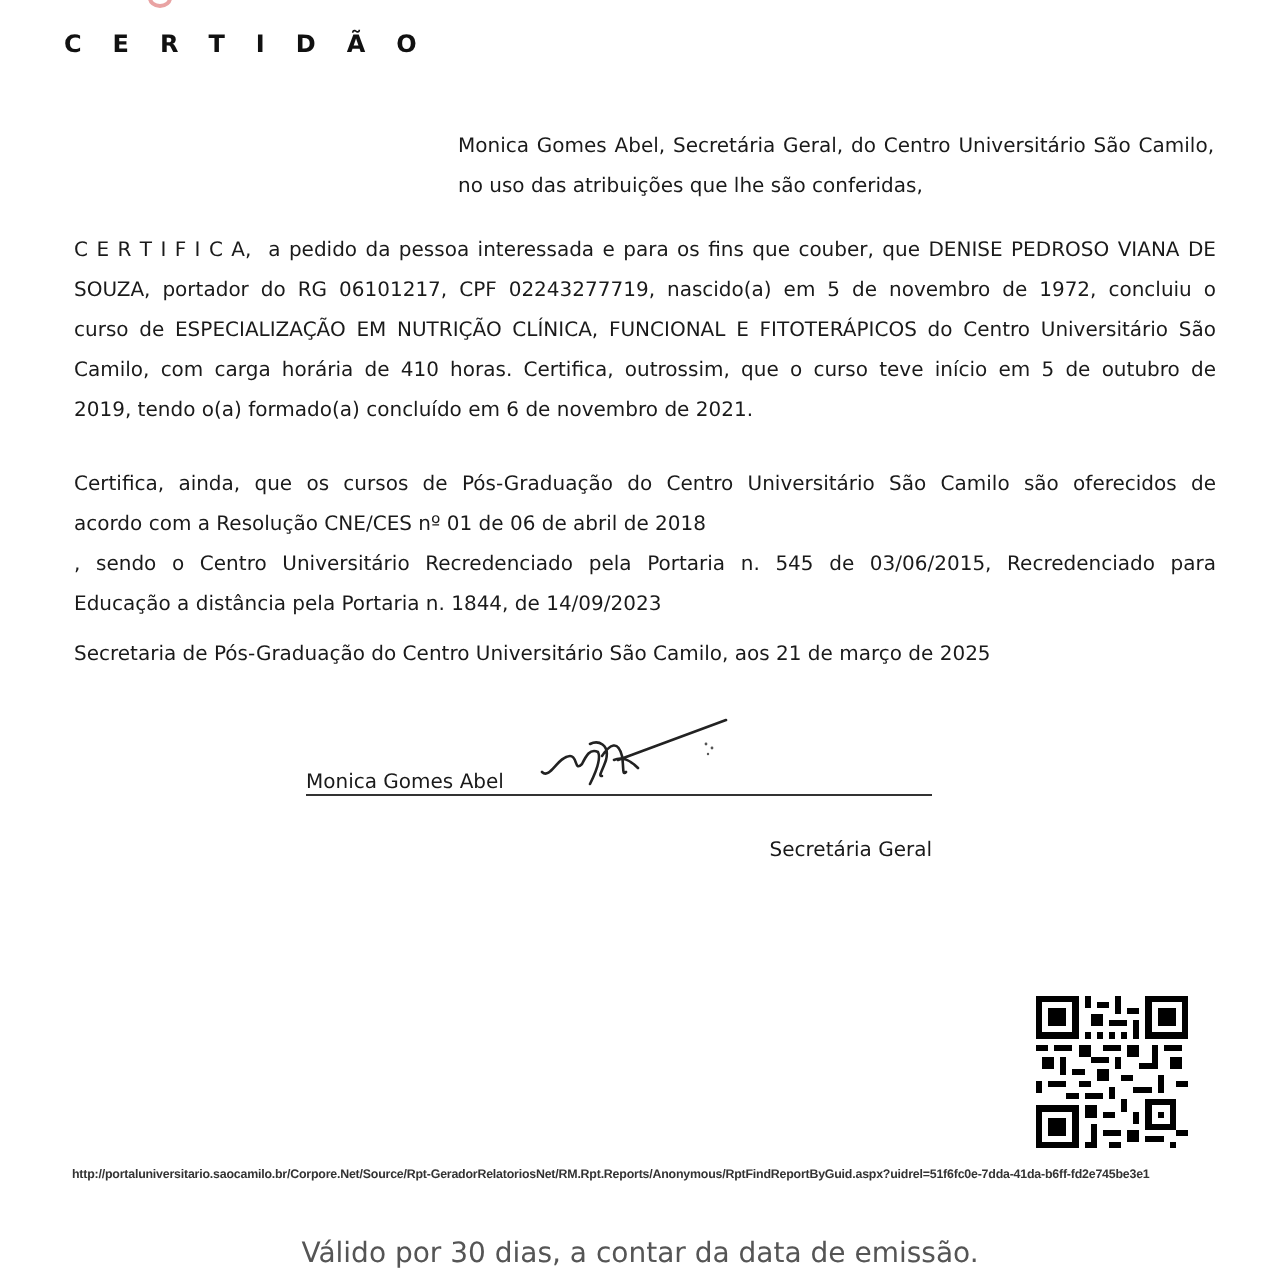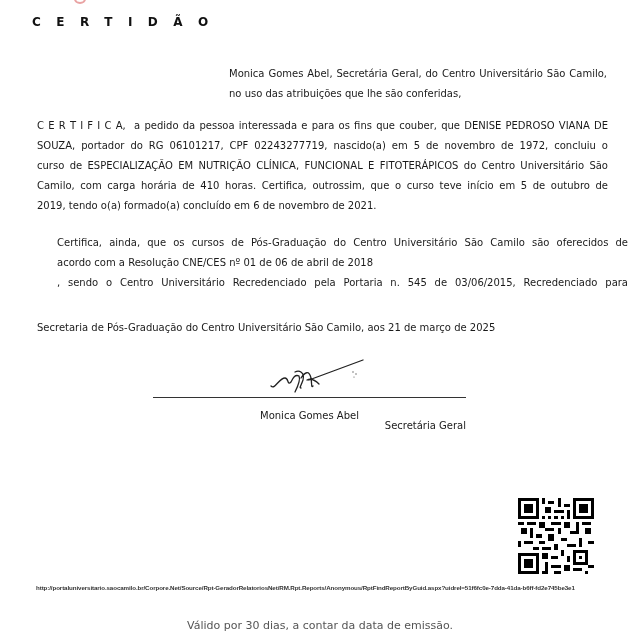--- a/index.html
+++ b/index.html
@@ -6,31 +6,31 @@
   body { width:640px; height:640px; position:relative; overflow:hidden;
          font-family: "DejaVu Sans", sans-serif; color:#111; }
   .abs { position:absolute; }
   .logo-mark { left:74px; top:-6px; width:12px; height:10px; border-radius:50%;
                border:2px solid #e9a3a3; box-sizing:border-box; }
   .title { left:32px; top:15px; font-size:12px; font-weight:bold; letter-spacing:15.5px; color:#111; }
   .txt { font-size:10px; line-height:20px; color:#1a1a1a; }
   .intro { left:229px; top:64px; width:378px; text-align:justify; }
   .para { left:37px; width:571px; text-align:justify; }
   .p1 { top:116px; }
-  .p2 { top:233px;margin-left:20px; }
+  .p2 { top:233px; }
   .p3 { top:318px; }
   .justline { text-align-last: justify; }
   .sig-area { left:265px; top:358px; width:100px; height:36px; }
   .sig-line { left:153px; top:397px; width:313px; height:1px; background:#333; }
-  .sig-name { left:153px; top:406px; width:313px; text-align:center; }
+  .sig-name { left:153px; top:382px; width:313px; }
   .sig-role { left:153px; top:416px; width:313px; text-align:right; }
   .qr { left:518px; top:498px; width:76px; height:76px; }
   .url { left:36px; top:584px; font-family: "Liberation Sans", sans-serif; font-size:6.2px;
          font-weight:bold; color:#333; white-space:nowrap; letter-spacing:-0.1px; }
-  .valid { left:0; top:619px; width:640px; text-align:center; font-size:11px; color:#555; }
+  .valid { left:0; top:619px; width:640px; text-align:center; font-size:14px; color:#555; }
 </style>
 </head>
 <body>
 
 <div class="abs logo-mark"></div>
 
 <div class="abs title">CERTIDÃO</div>
 
 <div class="abs txt intro">Monica Gomes Abel, Secretária Geral, do Centro Universitário São Camilo, no uso das atribuições que lhe são conferidas,</div>
 
@@ -39,20 +39,21 @@
   <div class="justline">SOUZA, portador do RG 06101217, CPF 02243277719, nascido(a) em 5 de novembro de 1972, concluiu o</div>
   <div class="justline">curso de ESPECIALIZAÇÃO EM NUTRIÇÃO CLÍNICA, FUNCIONAL E FITOTERÁPICOS do Centro Universitário São</div>
   <div class="justline">Camilo, com carga horária de 410 horas. Certifica, outrossim, que o curso teve início em 5 de outubro de</div>
   <div>2019, tendo o(a) formado(a) concluído em 6 de novembro de 2021.</div>
 </div>
 
 <div class="abs txt para p2">
   <div class="justline">Certifica, ainda, que os cursos de Pós-Graduação do Centro Universitário São Camilo são oferecidos de</div>
   <div>acordo com a Resolução CNE/CES nº 01 de  06 de abril de 2018</div>
   <div class="justline">, sendo o Centro Universitário Recredenciado pela Portaria n.  545 de 03/06/2015, Recredenciado para</div>
+  <div>Educação a distância pela Portaria n. 1844, de 14/09/2023</div>
 </div>
 
 <div class="abs txt para p3">Secretaria de Pós-Graduação do Centro Universitário São Camilo, aos 21 de março de 2025</div>
 
 <div class="abs sig-area">
   <svg width="100" height="36" viewBox="0 0 100 36">
     <path d="M6 28 C10 32, 14 20, 20 20 C24 20, 22 28, 26 24 C28 20, 30 16, 34 18 C36 22, 32 30, 30 34 M30 14 C34 12, 40 14, 38 22 C36 28, 34 30, 36 30 M36 20 C40 14, 44 12, 46 20 C47 26, 46 30, 48 28 M42 22 C46 20, 50 22, 54 26 M44 22 L98 2" fill="none" stroke="#222" stroke-width="1.3" stroke-linecap="round"></path>
     <circle cx="88" cy="14" r="0.7" fill="#555"></circle>
     <circle cx="91" cy="16" r="0.7" fill="#555"></circle>
     <circle cx="89" cy="19" r="0.6" fill="#555"></circle>

